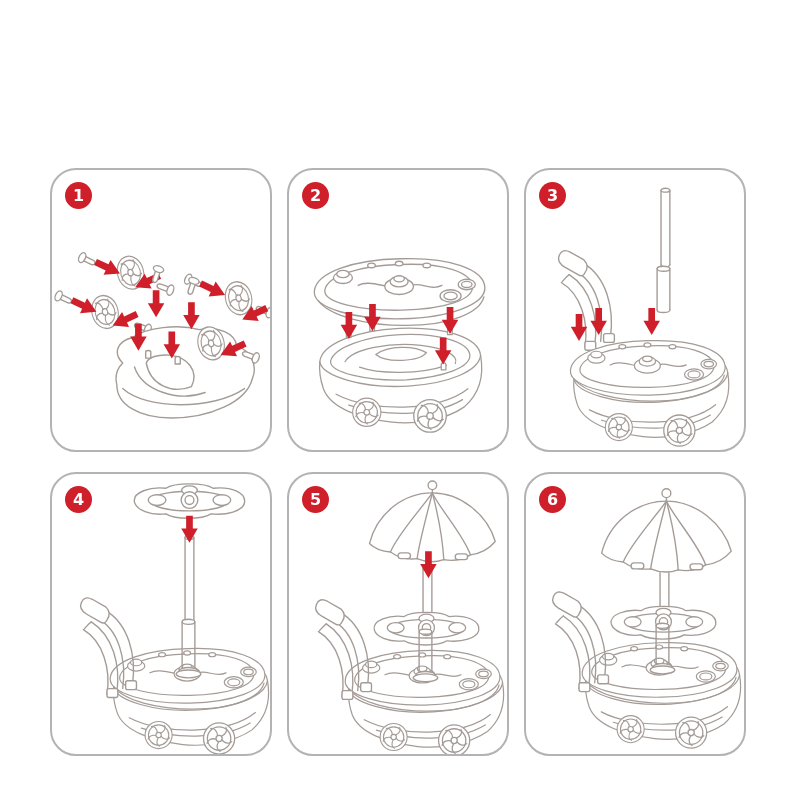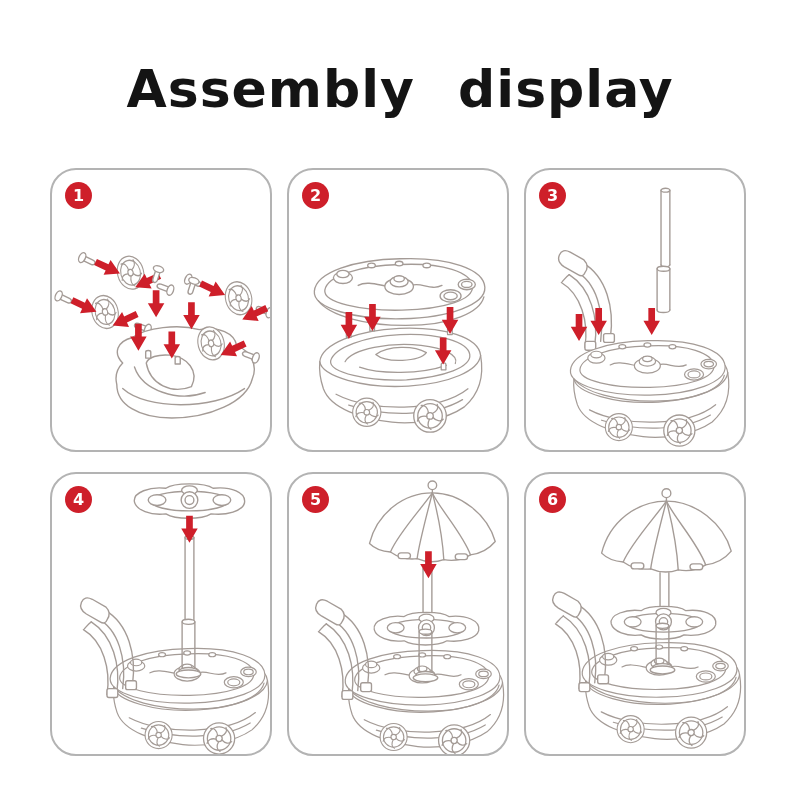--- a/index.html
+++ b/index.html
@@ -15,21 +15,20 @@
          background:#ce1f2a;color:#fff;font-weight:bold;font-size:16px;line-height:27px;
          text-align:center;z-index:2;}
   .art{position:absolute;left:0;top:0;width:100%;height:100%;}
   .ink{stroke:#a49b96;fill:none;stroke-width:1.4;stroke-linecap:round;stroke-linejoin:round;}
 </style>
 </head>
 <body>
 
 <div id="page">
 
-  <h1 class="title">Assembly display</h1>
 
   <svg width="0" height="0" style="position:absolute" aria-hidden="true">
     <defs>
       <path id="spoke" d="M2.5,-2.5 C7,-4.5 9.5,-8.5 7.5,-12"></path>
       <g id="wheel">
         <circle r="17" fill="#fff"></circle>
           <circle r="12.8"></circle>
           <circle r="3.4"></circle>
         <use href="#spoke"></use>
           <use href="#spoke" transform="rotate(72)"></use>

